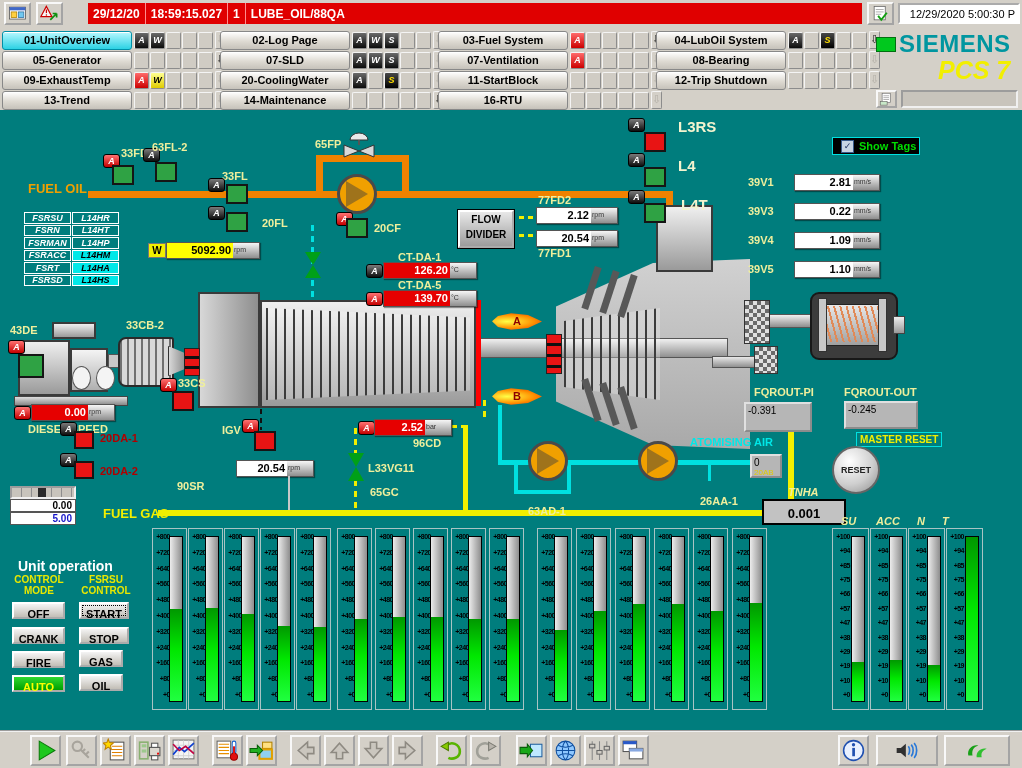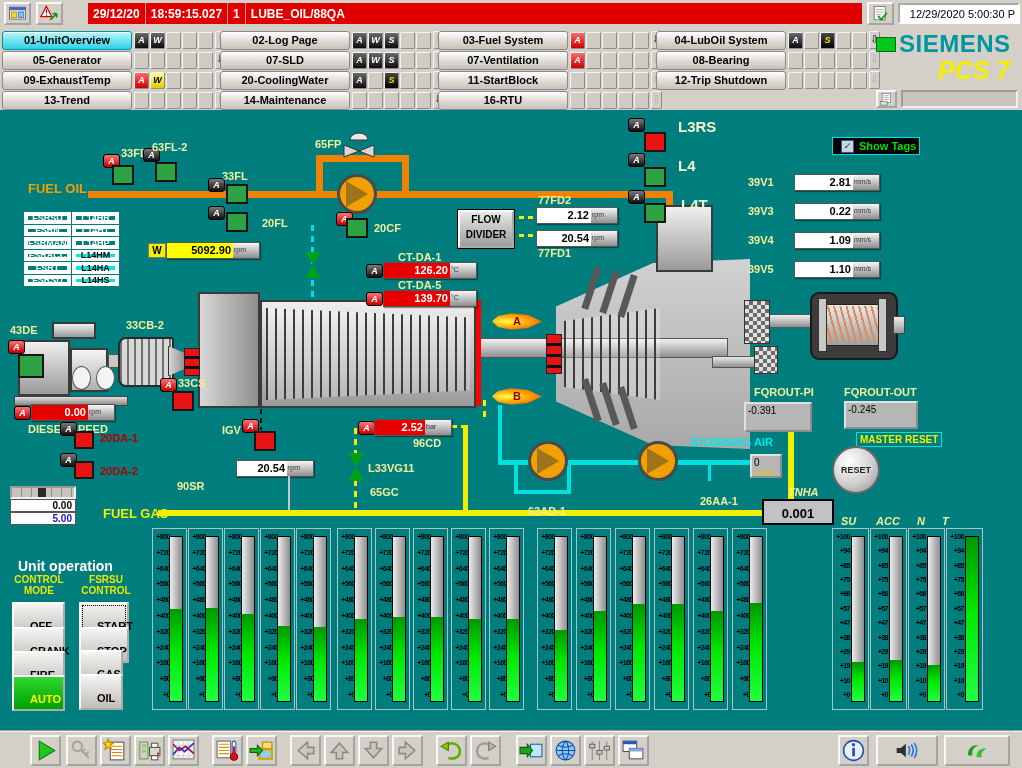--- a/index.html
+++ b/index.html
@@ -84,37 +84,37 @@
   #flowdiv{position:absolute;left:458px;top:100px;width:52px;height:34px;background:linear-gradient(#e8e8e8,#9c9c9c);
     border:2px outset #fff;box-shadow:0 0 0 1px #000;color:#000;font-weight:bold;font-size:10px;text-align:center;line-height:15px;}
   #showtags{position:absolute;left:832px;top:27px;width:88px;height:18px;background:#000;border:1px solid #00e0e0;
     display:flex;align-items:center;gap:5px;padding-left:8px;box-sizing:border-box;}
   #showtags .cb{width:11px;height:11px;background:#c8d4e4;border:1px solid #3a5a8c;font-size:9px;line-height:10px;color:#203060;text-align:center;}
   #showtags .st-lbl{color:#00dc00;font-weight:bold;font-size:11px;}
   #mreset{position:absolute;left:856px;top:322px;border:1px solid #00e0e0;color:#f2ef00;font-weight:bold;font-size:10px;padding:1px 3px;}
   #resetbtn{position:absolute;left:832px;top:336px;width:48px;height:48px;border-radius:50%;
     background:radial-gradient(circle at 35% 30%,#ffffff,#cfcfcf 55%,#8e8e8e);border:2px solid #666;
     font-size:9px;font-weight:bold;color:#222;}
-  #tnha-field{position:absolute;left:762px;top:389px;width:72px;height:26px;background:#c2c2c2;border:2px solid #000;
+  #tnha-field{position:absolute;left:762px;top:389px;width:84px;height:26px;background:#c2c2c2;border:2px solid #000;
     color:#000;font-weight:bold;font-size:13px;text-align:center;line-height:26px;box-sizing:border-box;}
   
   #fsr-table{position:absolute;left:24px;top:102px;display:grid;grid-template-columns:48px 48px;grid-auto-rows:12.5px;}
-  .fsr-cell{border:4px solid #ffffff;margin:0 1px 1px 0;color:#fff;font-weight:bold;font-size:9px;
-    display:flex;align-items:center;justify-content:center;}
+  .fsr-cell{border:1px solid #ffffff;margin:0 1px 1px 0;color:#fff;font-weight:bold;font-size:9px;
+    display:flex;align-items:center;justify-content:center;font-style:italic;}
   .fsr-cell.cy{background:#00e8e8;color:#000;}
   
   .bar-panel{position:absolute;top:418px;height:182px;background:#007d7d;border:1px solid #a8c4c4;box-sizing:border-box;}
   .tick{position:absolute;left:0;width:17px;text-align:right;font-size:7px;font-weight:bold;color:#000;line-height:7px;letter-spacing:-.5px;}
   .comb{position:absolute;left:18px;top:7px;height:164px;width:3px;background:repeating-linear-gradient(180deg,#083838 0 1px,transparent 1px 4px);}
   .track{position:absolute;right:3px;top:7px;width:12px;height:164px;background:linear-gradient(90deg,#ececec,#8e8e8e);border:1px solid #000;}
   .fill{position:absolute;bottom:0;left:0;right:0;background:linear-gradient(180deg,#009800,#00e800 45%,#20ff40);}
   
   .op-head{position:absolute;color:#e8e800;font-weight:bold;font-size:10px;text-align:center;line-height:11px;}
   .op-btn{position:absolute;height:17px;background:linear-gradient(#f4f4f4,#c2beb6);border:2px outset #fff;
-    font-size:11px;font-weight:bold;color:#000;padding:16px;}
+    font-size:11px;font-weight:bold;color:#000;padding:4px;}
   .op-btn.green{background:linear-gradient(#30d830,#00a000);color:#ffff00;}
   .op-btn.focus{outline:1px dotted #000;outline-offset:-4px;}
   
   #gauge{position:absolute;left:10px;top:376px;width:66px;height:36px;}
   #gauge .trackr{height:13px;background:#c8c4bc;border:2px inset #f0f0f0;position:relative;box-sizing:border-box;
     background-image:repeating-linear-gradient(90deg,transparent 0 9px,#8e8e8e 9px 10px);}
   #gauge .handle{position:absolute;left:26px;top:0;width:8px;height:9px;background:#2a2a2a;}
   #gauge .vals{background:#fff;border:1px solid #555;font-size:10px;font-weight:bold;text-align:right;padding-right:3px;line-height:11px;}
   #gauge .v2{color:#1414c8;}
   

